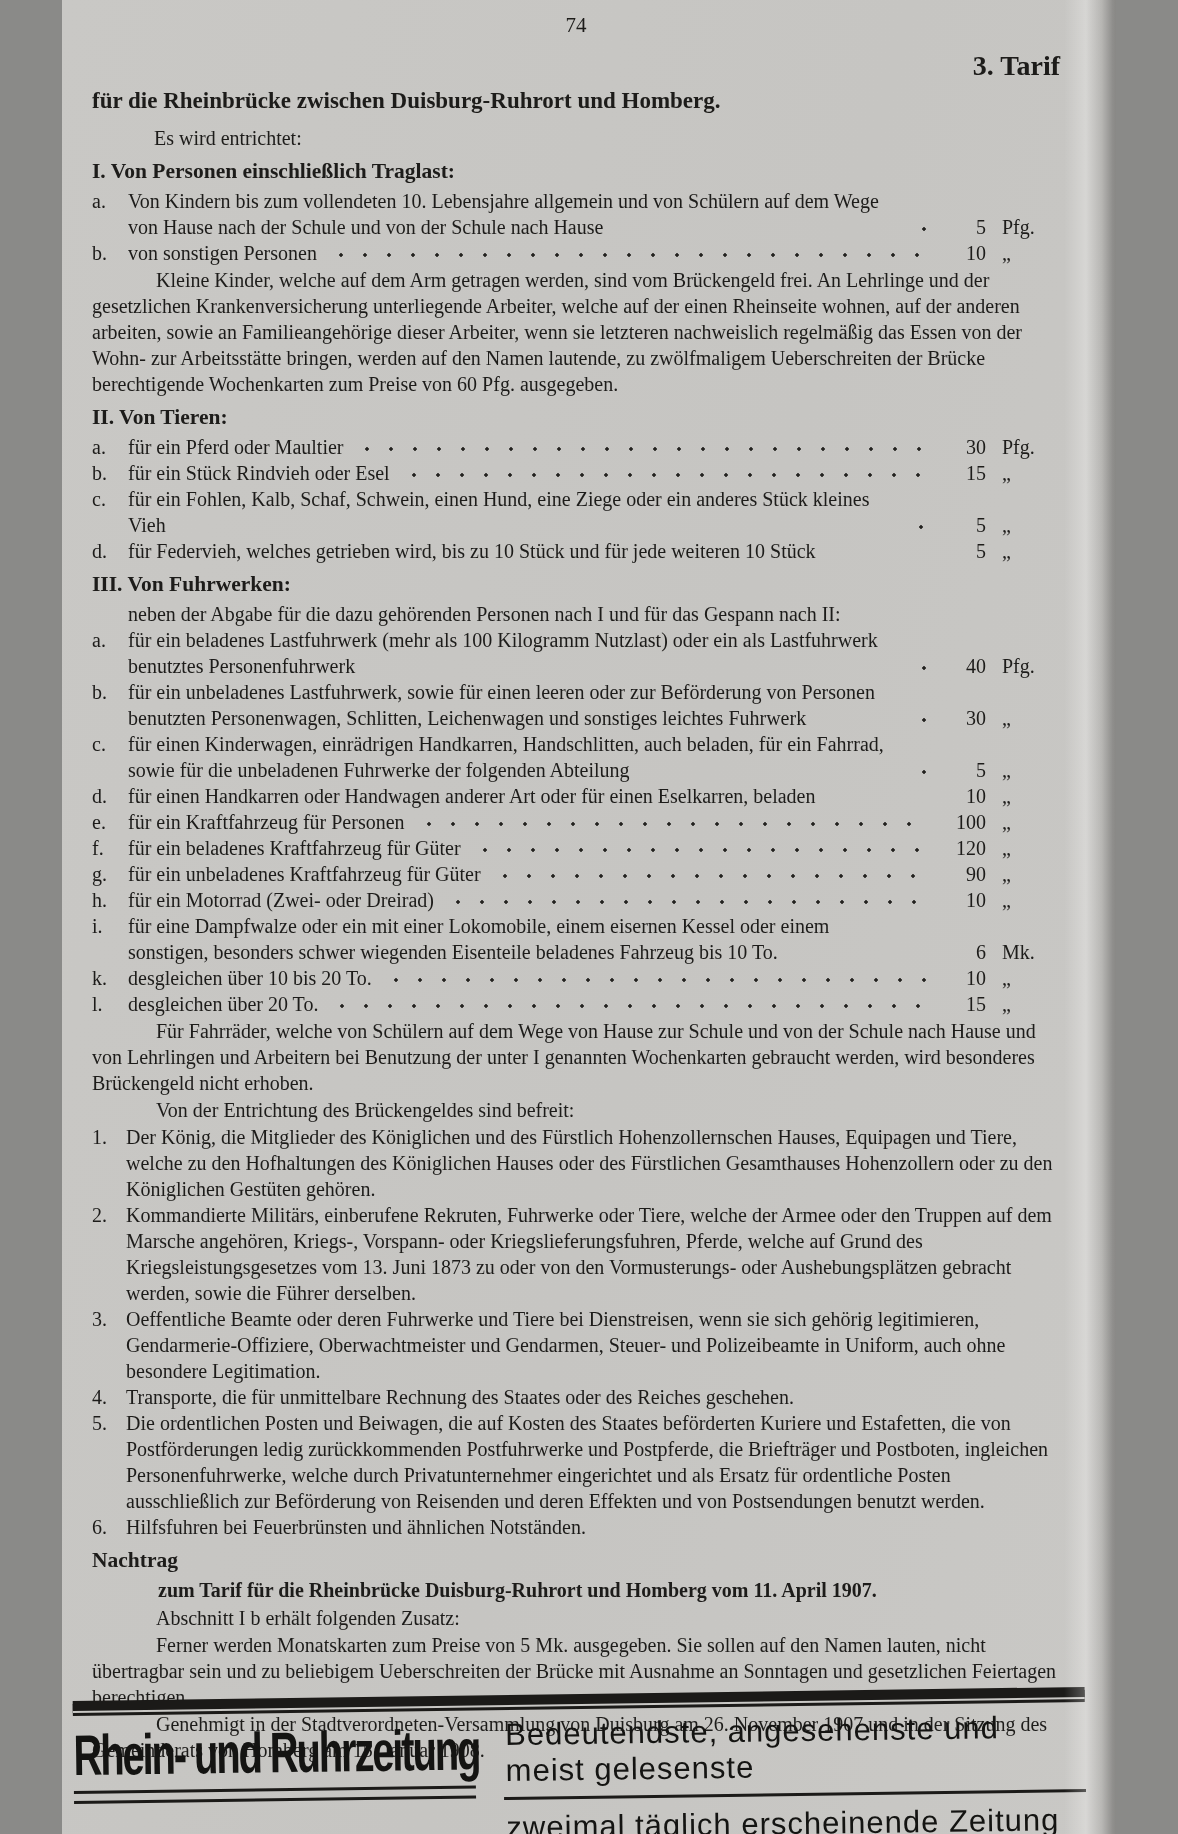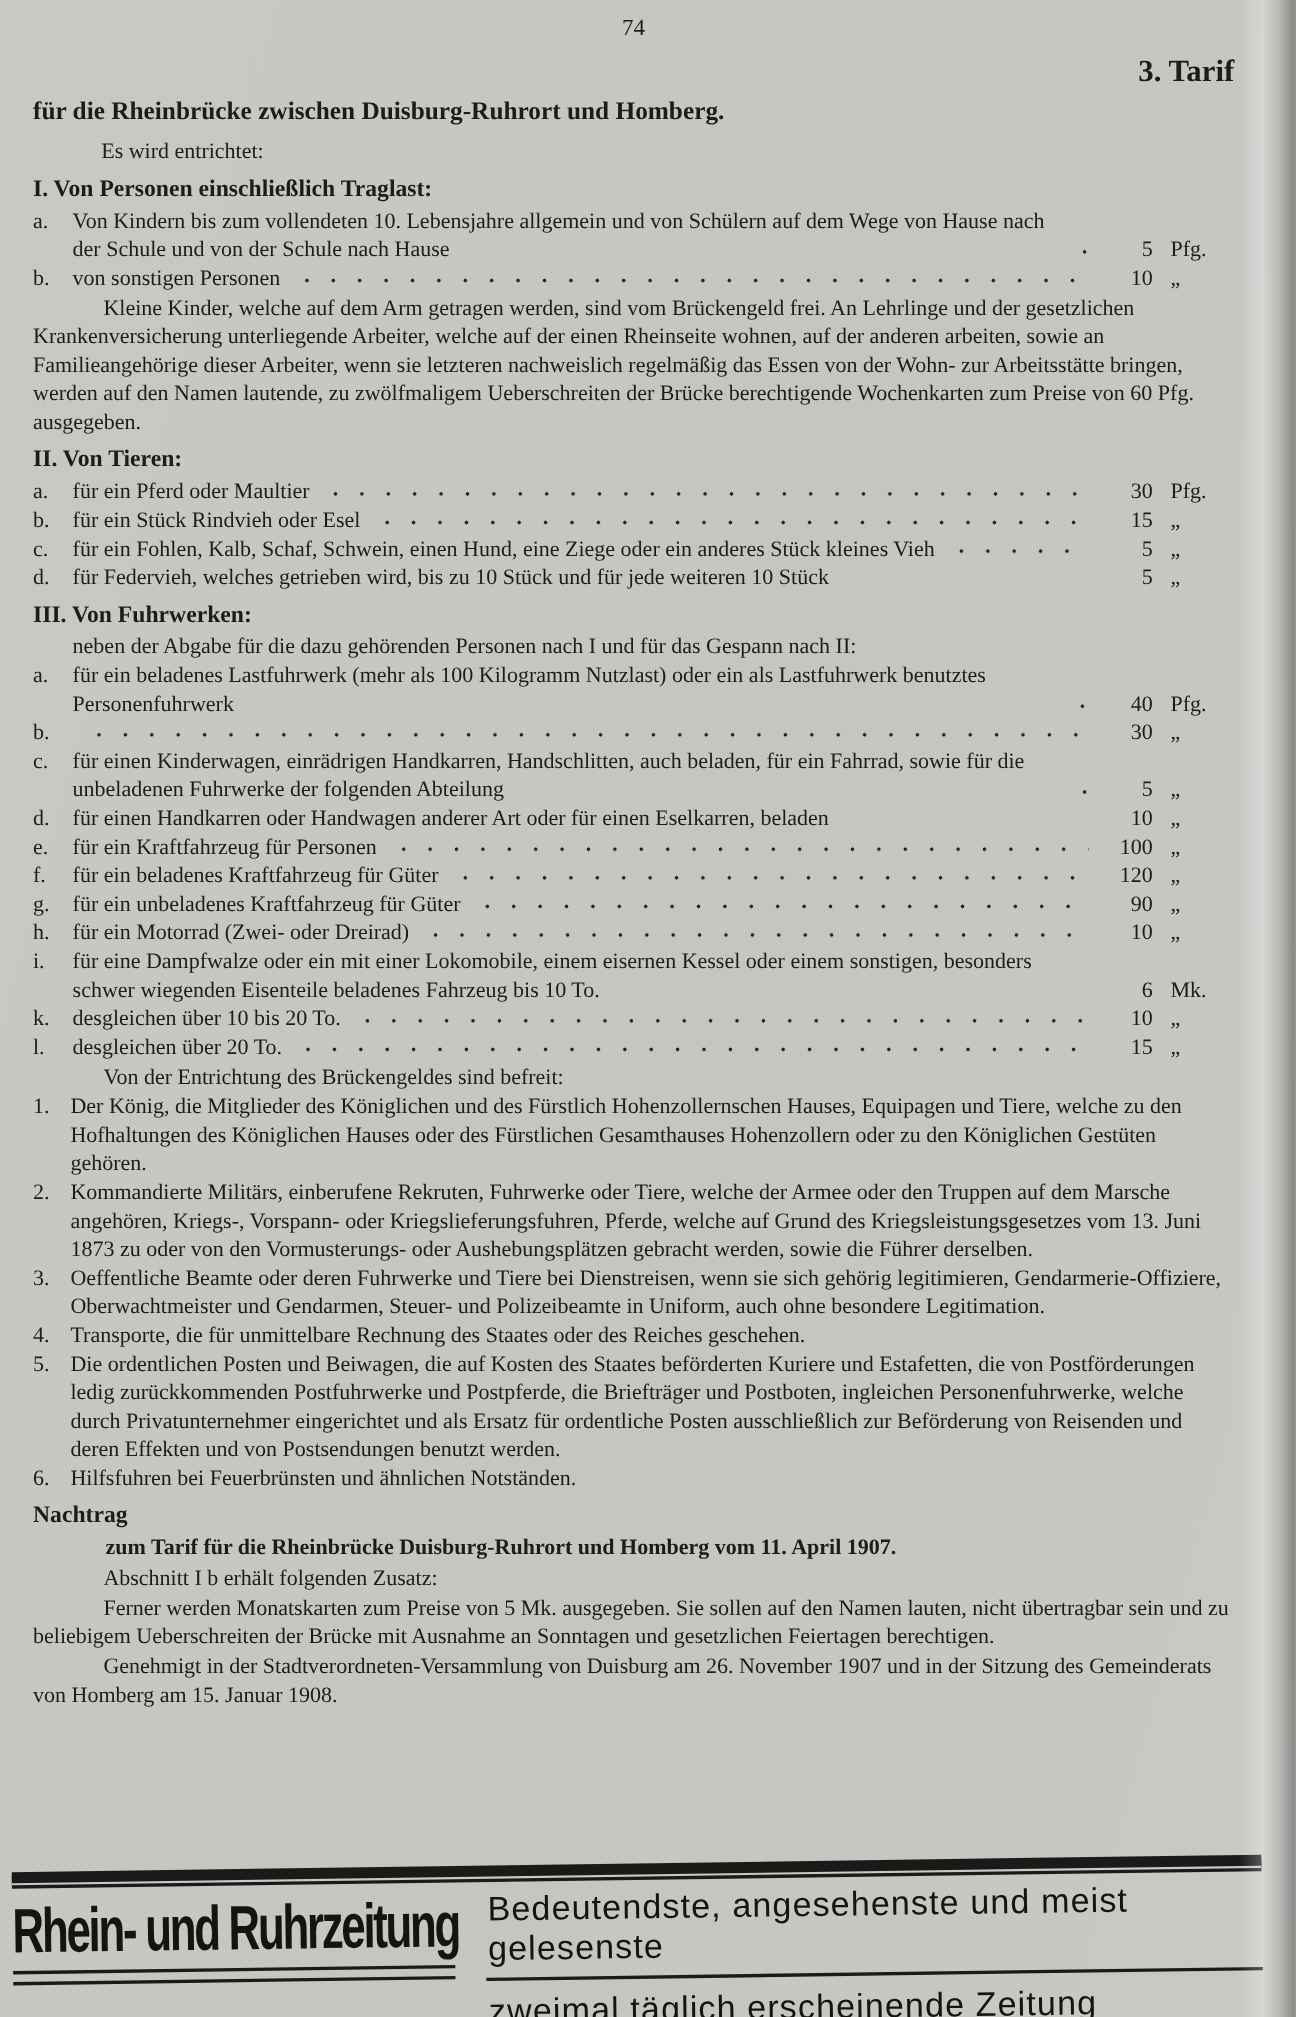--- a/index.html
+++ b/index.html
@@ -1,18 +1,18 @@
 <!DOCTYPE html>
 <html><head>
 <meta charset="utf-8">
 <style>
   html,body { margin:0; padding:0; background:#8a8a88; }
   .page {
     position:relative;
-    width:1178px; height:1834px;
+    width:1054px; height:1834px;
     margin:0 auto;
     background:linear-gradient(105deg,#c9c8c5 0%,#c6c5c2 55%,#c9c8c5 100%);
     color:#1d1c1a;
     font-family:"Liberation Serif", serif;
     font-size:20px; line-height:26px;
     overflow:hidden;
   }
   
   .edge-shadow {
     position:absolute; top:0; right:0; width:52px; height:100%;
@@ -149,20 +149,21 @@
         <div class="item">
           <span class="letter">a.</span>
           <span class="text">für ein beladenes Lastfuhrwerk (mehr als 100 Kilogramm Nutzlast) oder ein als Lastfuhrwerk benutztes Personenfuhrwerk</span>
           <span class="leader"></span>
           <span class="price">40</span>
           <span class="unit">Pfg.</span>
         </div>
 
         <div class="item">
           <span class="letter">b.</span>
+          <span class="text">für ein unbeladenes Lastfuhrwerk, sowie für einen leeren oder zur Beförderung von Personen benutzten Personenwagen, Schlitten, Leichenwagen und sonstiges leichtes Fuhrwerk</span>
           <span class="leader"></span>
           <span class="price">30</span>
           <span class="unit">„</span>
         </div>
 
         <div class="item">
           <span class="letter">c.</span>
           <span class="text">für einen Kinderwagen, einrädrigen Handkarren, Handschlitten, auch beladen, für ein Fahrrad, sowie für die unbeladenen Fuhrwerke der folgenden Abteilung</span>
           <span class="leader"></span>
           <span class="price">5</span>
@@ -226,20 +227,21 @@
         </div>
 
         <div class="item">
           <span class="letter">l.</span>
           <span class="text">desgleichen über 20 To.</span>
           <span class="leader"></span>
           <span class="price">15</span>
           <span class="unit">„</span>
         </div>
       </div>
+    <div class="para">Für Fahrräder, welche von Schülern auf dem Wege von Hause zur Schule und von der Schule nach Hause und von Lehrlingen und Arbeitern bei Benutzung der unter I genannten Wochenkarten gebraucht werden, wird besonderes Brückengeld nicht erhoben.</div>
 
     <div class="para">Von der Entrichtung des Brückengeldes sind befreit:</div>
     <div>
 
         <div class="ex-item">
           <span class="num">1.</span>
           <span class="text">Der König, die Mitglieder des Königlichen und des Fürstlich Hohenzollernschen Hauses, Equipagen und Tiere, welche zu den Hofhaltungen des Königlichen Hauses oder des Fürstlichen Gesamthauses Hohenzollern oder zu den Königlichen Gestüten gehören.</span>
         </div>
 
         <div class="ex-item">

